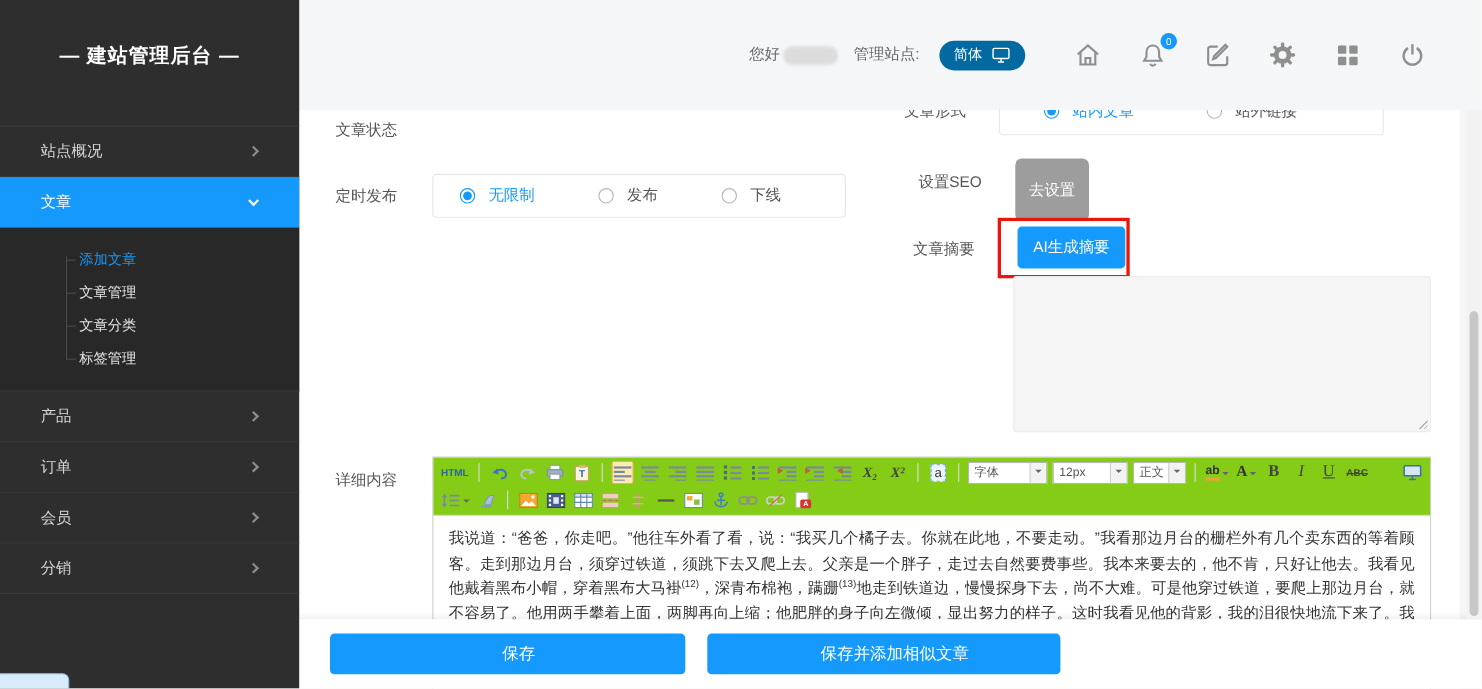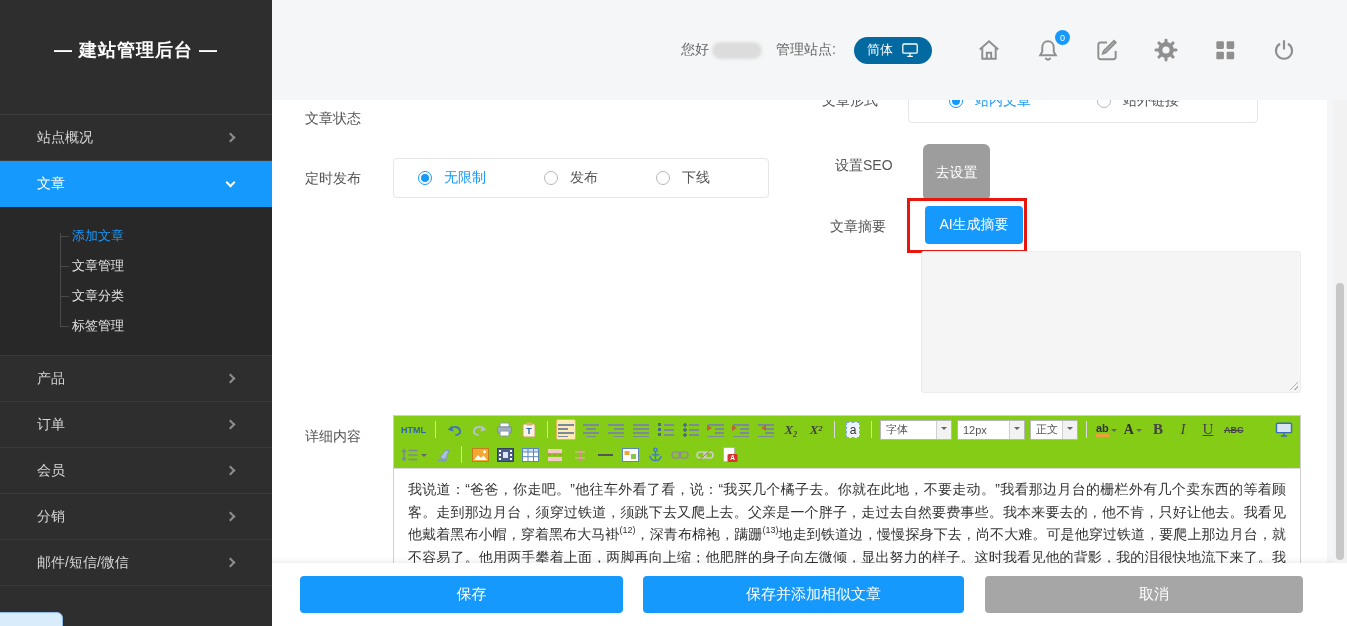--- a/index.html
+++ b/index.html
@@ -177,24 +177,20 @@
     <span class="chev chev-r"></span>
   </div>
   <div class="sb-item">
     <span>会员</span>
     <span class="chev chev-r"></span>
   </div>
   <div class="sb-item">
     <span>分销</span>
     <span class="chev chev-r"></span>
   </div>
-  <div class="sb-item">
-    <span>邮件/短信/微信</span>
-    <span class="chev chev-r"></span>
-  </div>
 </div>
 
 <div class="main">
 
   <div class="topbar">
     <span class="greet">您好</span>
     <span class="blur-box"></span>
     <span class="manage">管理站点:</span>
     <button class="pill">
       <span>简体</span>
@@ -528,21 +524,20 @@
       </div>
       <div class="edit-body">
         <span>我说道：“爸爸，你走吧。”他往车外看了看，说：“我买几个橘子去。你就在此地，不要走动。”我看那边月台的栅栏外有几个卖东西的等着顾客。走到那边月台，须穿过铁道，须跳下去又爬上去。父亲是一个胖子，走过去自然要费事些。我本来要去的，他不肯，只好让他去。我看见他戴着黑布小帽，穿着黑布大马褂</span><sup class="fnote">(12)</sup><span>，深青布棉袍，蹒跚</span><sup class="fnote">(13)</sup><span>地走到铁道边，慢慢探身下去，尚不大难。可是他穿过铁道，要爬上那边月台，就不容易了。他用两手攀着上面，两脚再向上缩；他肥胖的身子向左微倾，显出努力的样子。这时我看见他的背影，我的泪很快地流下来了。我赶紧拭干了泪。怕他</span>
       </div>
     </div>
   </div>
 
   <div class="footer">
     <button class="fbtn" id="btn-save">保存</button>
     <button class="fbtn" id="btn-save-add">保存并添加相似文章</button>
-    <button class="fbtn" id="btn-cancel">取消</button>
   </div>
 
   <div class="scroll-track">
     <div class="scroll-thumb"></div>
   </div>
 </div>
 
 <div class="corner"></div>
 
 </body></html>

